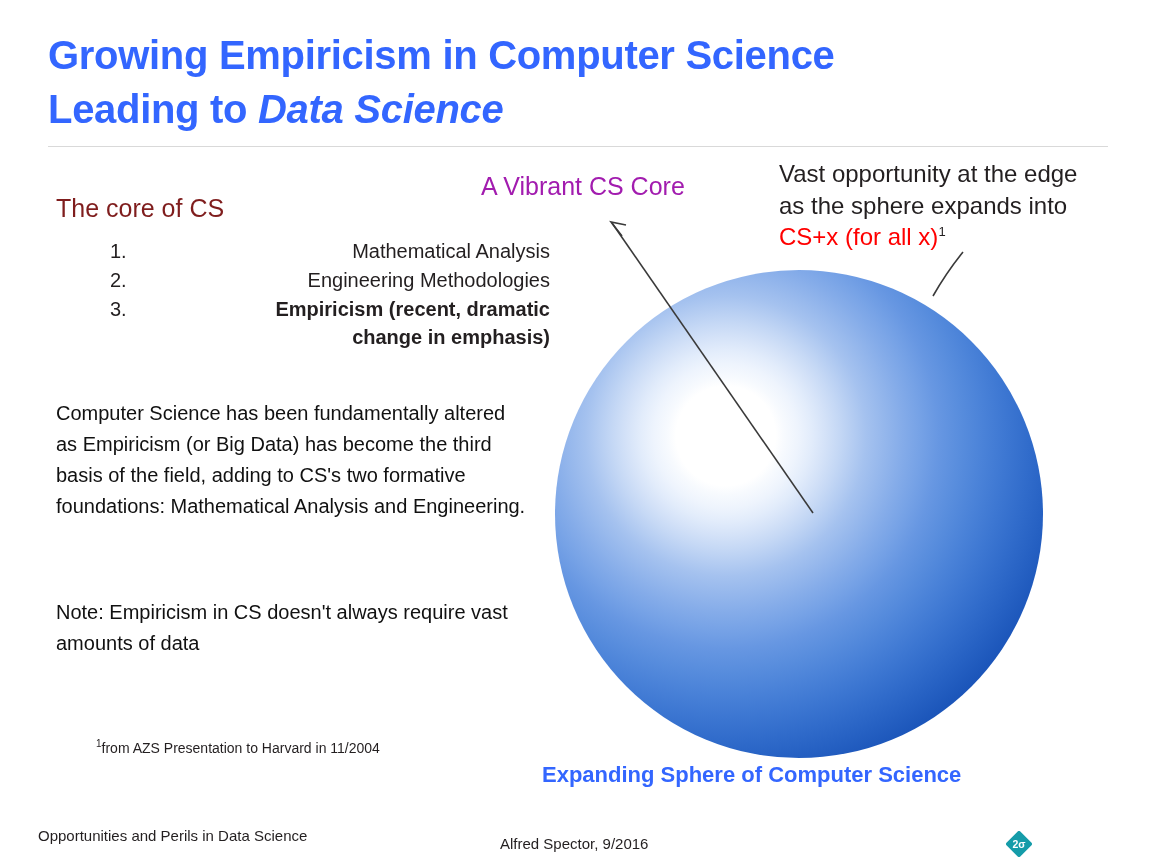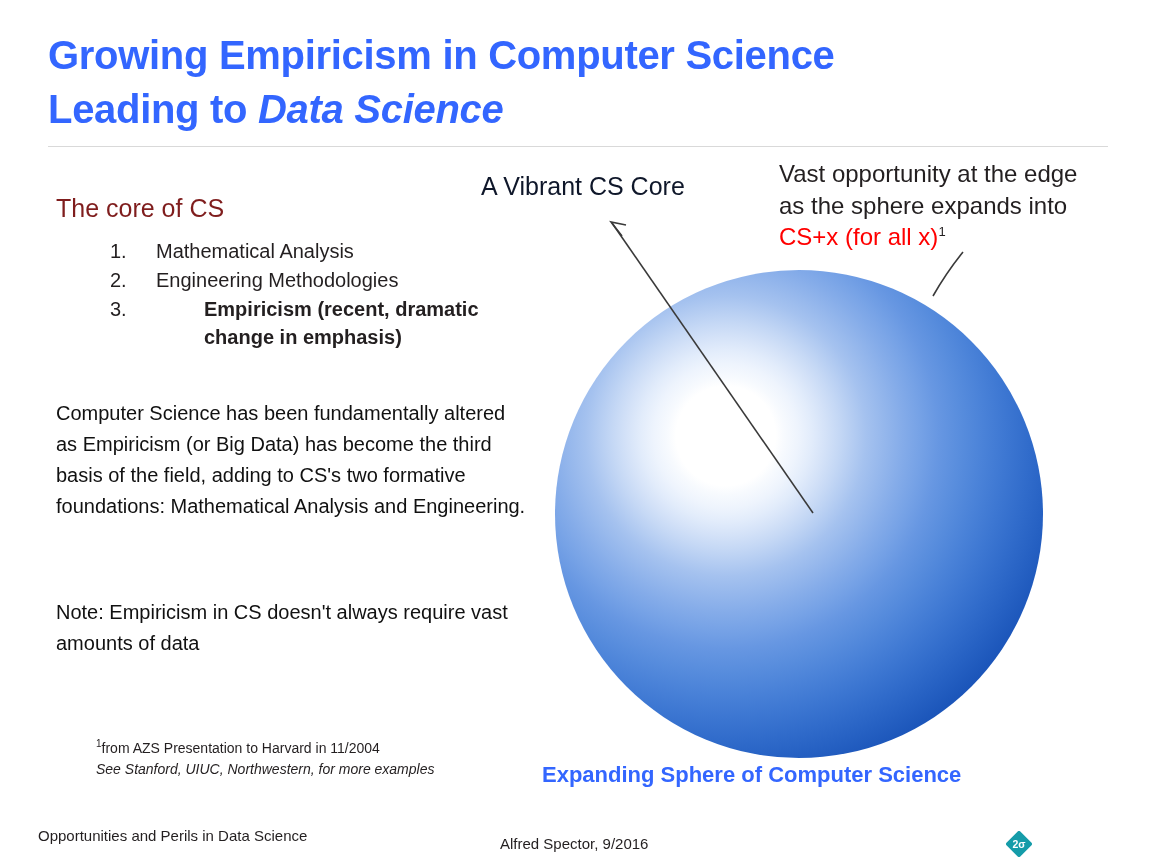--- a/index.html
+++ b/index.html
@@ -66,20 +66,21 @@
     display: flex;
     align-items: flex-start;
     margin-bottom: 2px;
   }
   .numlist .num {
     width: 46px;
     flex: 0 0 46px;
   }
   .numlist .txt {
     flex: 1 1 auto;
+    text-align: right;
   }
   .numlist .row.bold .txt {
     font-weight: bold;
     margin-left: 48px;
   }
 
   .para {
     position: absolute;
     left: 56px;
     width: 470px;
@@ -108,21 +109,21 @@
   .footnote .ital {
     font-style: italic;
   }
 
   
   .label-core {
     position: absolute;
     left: 481px;
     top: 172px;
     font-size: 25px;
-    color: #0f172a;
+    color: #a21caf;
     white-space: nowrap;
   }
   .label-edge {
     position: absolute;
     left: 779px;
     top: 158px;
     width: 378px;
     font-size: 24px;
     color: #231f20;
     line-height: 1.32;
@@ -267,21 +268,20 @@
       <span class="num">3.</span>
       <span class="txt">Empiricism (recent, dramatic change in emphasis)</span>
     </div>
   </div>
 
   <div class="para" id="para-main">Computer Science has been fundamentally altered as Empiricism (or Big Data) has become the third basis of the field, adding to CS's two formative foundations: Mathematical Analysis and Engineering.</div>
   <div class="para" id="para-note">Note: Empiricism in CS doesn't always require vast amounts of data</div>
 
   <div class="footnote">
     <div><span class="sup">1</span><span>from AZS Presentation to Harvard in 11/2004</span></div>
-    <div class="ital">See Stanford, UIUC, Northwestern, for more examples</div>
   </div>
 
   <div class="label-core">A Vibrant CS Core</div>
 
   <div class="label-edge">
     <div>Vast opportunity at the edge</div>
     <div>as the sphere expands into</div>
     <div><span class="red">CS+x (for all x)</span><span class="sup">1</span></div>
   </div>
 

